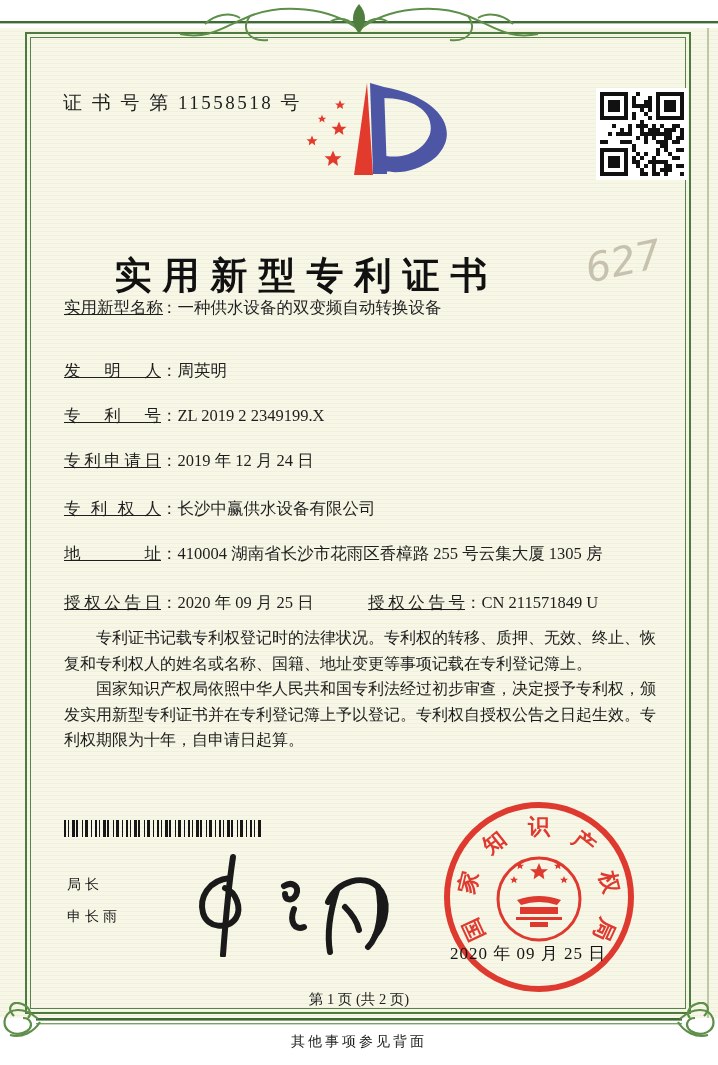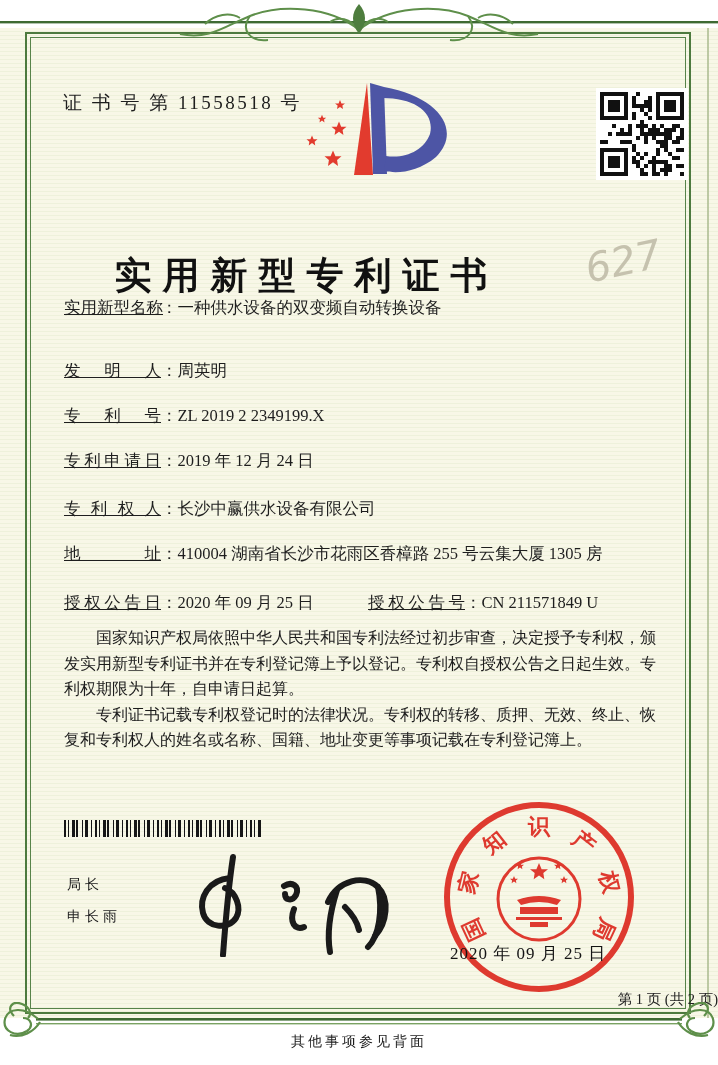--- a/index.html
+++ b/index.html
@@ -60,21 +60,21 @@
       #161616 18px 19px,transparent 19px 21px,
       #161616 21px 24px,transparent 24px 27px,
       #161616 27px 28px,transparent 28px 31px);
   }
 
   .signer{left:67px;font-size:14px;letter-spacing:4px;color:#1c1c1c;}
   .seal-date{
     left:450px;top:942px;font-size:17px;color:#141414;letter-spacing:1px;
     z-index:6;white-space:nowrap;
   }
-  .page-num{left:0;top:990px;width:718px;text-align:right;font-size:14.5px;color:#222;}
+  .page-num{left:0;top:990px;width:718px;text-align:center;font-size:14.5px;color:#222;}
   .back-note{left:0;top:1033px;width:718px;text-align:center;font-size:14px;color:#1c1c1c;letter-spacing:3px;}
 
   svg{display:block;}
   .seal-svg{left:440px;top:800px;z-index:5;opacity:.93;}
   .sig-svg{left:178px;top:852px;z-index:4;}
   .qr{left:596px;top:88px;background:#fff;padding:2px;}
 </style>
 </head>
 <body>
 
@@ -150,22 +150,22 @@
   <span class="flabel">地址</span><span>：</span><span class="fvalue">410004  湖南省长沙市花雨区香樟路 255 号云集大厦 1305 房</span>
 </div>
 <div class="abs field-row" style="top:592px">
   <span class="flabel">授权公告日</span><span>：</span><span class="fvalue">2020 年 09 月 25 日</span>
   <span class="grant2">
     <span class="flabel">授权公告号</span><span>：</span><span class="fvalue">CN 211571849 U</span>
   </span>
 </div>
 
 <div class="abs body-text">
+  <p>专利证书记载专利权登记时的法律状况。专利权的转移、质押、无效、终止、恢复和专利权人的姓名或名称、国籍、地址变更等事项记载在专利登记簿上。</p>
   <p>国家知识产权局依照中华人民共和国专利法经过初步审查，决定授予专利权，颁发实用新型专利证书并在专利登记簿上予以登记。专利权自授权公告之日起生效。专利权期限为十年，自申请日起算。</p>
-  <p>专利证书记载专利权登记时的法律状况。专利权的转移、质押、无效、终止、恢复和专利权人的姓名或名称、国籍、地址变更等事项记载在专利登记簿上。</p>
 </div>
 
 <div class="abs barcode"></div>
 
 <div class="abs signer" style="top:876px">局长</div>
 <div class="abs signer" style="top:908px">申长雨</div>
 
 <svg class="abs sig-svg" width="215" height="105" viewBox="0 0 215 105">
   <g fill="none" stroke="#1a1a1a" stroke-width="6" stroke-linecap="round" stroke-linejoin="round">
     <path d="M52,26 C30,28 21,46 25,61 C29,76 50,78 58,66 C64,56 58,40 47,36"></path>

